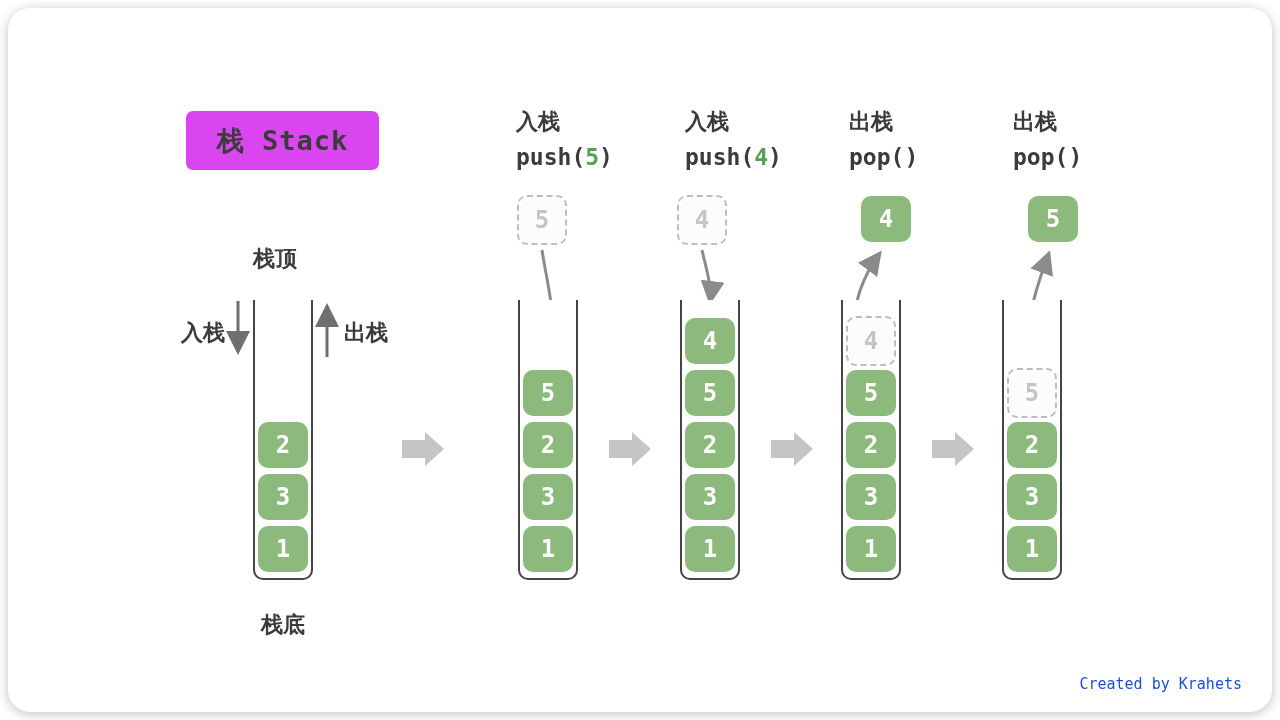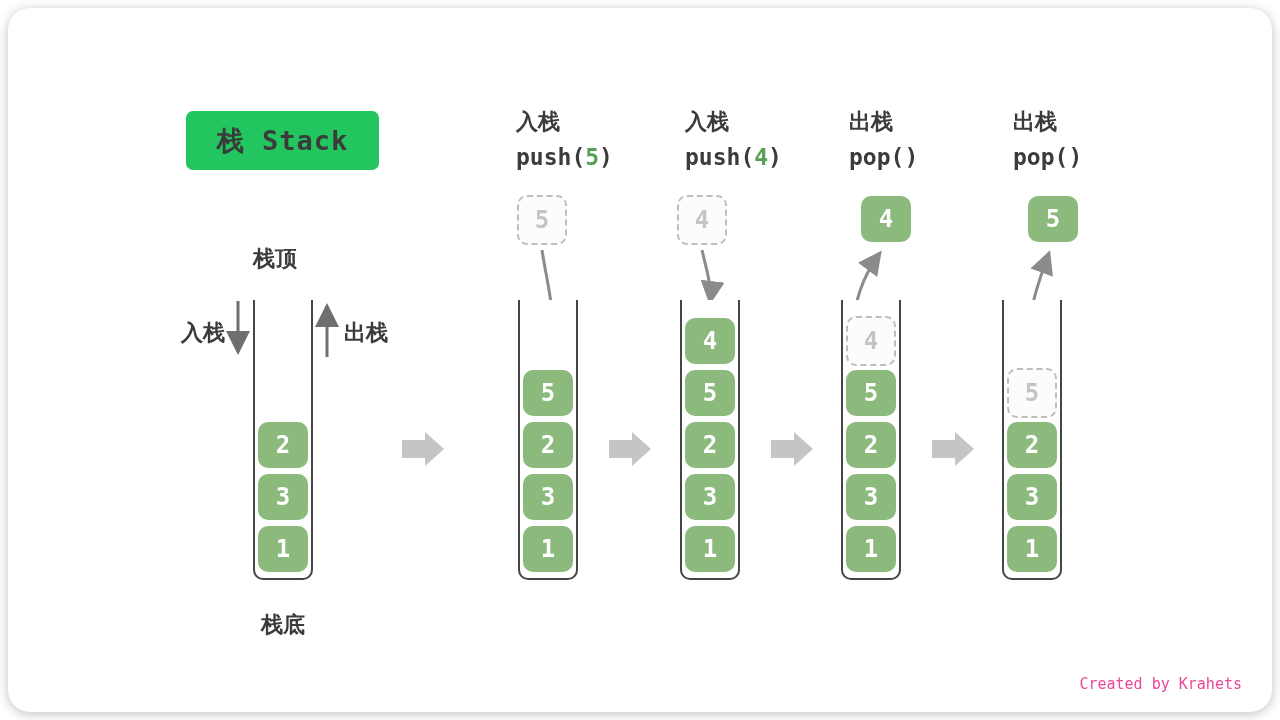--- a/index.html
+++ b/index.html
@@ -1,21 +1,21 @@
 <!DOCTYPE html>
 <html style="--box-green: #8cba7c; --code-green: #55a055;"><head>
 <meta charset="utf-8">
 <style>
   html,body{margin:0;padding:0;background:#ffffff;width:1280px;height:720px;overflow:hidden;
     font-family:"DejaVu Sans",sans-serif;}
   .canvas{position:relative;width:1280px;height:720px;}
   .card{position:absolute;left:8px;top:8px;width:1264px;height:704px;background:#ffffff;
     border-radius:22px;box-shadow:0 2px 12px rgba(0,0,0,0.25);}
   .title-badge{position:absolute;left:186px;top:111px;width:193px;height:59px;
-    background:#22c55e;border-radius:7px;display:flex;align-items:center;justify-content:center;}
+    background:#d946ef;border-radius:7px;display:flex;align-items:center;justify-content:center;}
   .title-badge span{font-family:"DejaVu Sans Mono",monospace;font-size:27px;font-weight:700;
     color:#3b3b3b;letter-spacing:1px;}
   .lbl{position:absolute;color:#3b3b3b;font-weight:700;font-size:22px;white-space:nowrap;}
   .lbl-top{left:253px;top:244px;width:60px;text-align:left;}
   .lbl-bottom{left:253px;top:610px;width:60px;text-align:center;}
   .lbl-push{left:181px;top:318px;}
   .lbl-pop{left:344px;top:318px;}
   .op-header{position:absolute;top:107px;}
   .op-line1{font-size:22px;font-weight:700;color:#3b3b3b;}
   .op-line2{font-family:"DejaVu Sans Mono",monospace;font-size:23px;font-weight:700;
@@ -24,21 +24,21 @@
   .tube{position:absolute;top:300px;width:60px;height:280px;box-sizing:border-box;
     border-left:2.5px solid #454545;border-right:2.5px solid #454545;
     border-bottom:2.5px solid #454545;border-radius:0 0 10px 10px;background:#ffffff;}
   .cell{position:absolute;width:50px;height:46px;border-radius:10px;
     background:var(--box-green,#8cba7c);color:#ffffff;display:flex;align-items:center;
     justify-content:center;font-family:"DejaVu Sans Mono",monospace;font-size:24px;font-weight:700;}
   .cell.dashed{background:#fcfcfc;border:2px dashed #bdbdbd;color:#c4c4c4;
     box-sizing:border-box;height:50px;}
   svg.overlay{position:absolute;left:0;top:0;pointer-events:none;}
   .watermark{position:absolute;right:38px;top:675px;font-family:"DejaVu Sans Mono",monospace;
-    font-size:15px;color:#ec4899;}
+    font-size:15px;color:#1d4ed8;}
 </style>
 </head>
 <body>
 
 <div class="canvas">
   <div class="card"></div>
 
   <div class="title-badge">
     <span>栈 Stack</span>
   </div>

